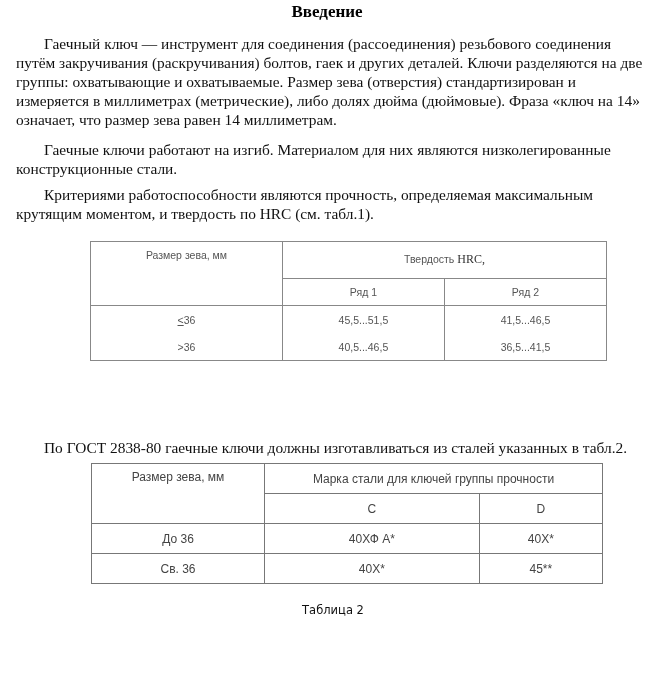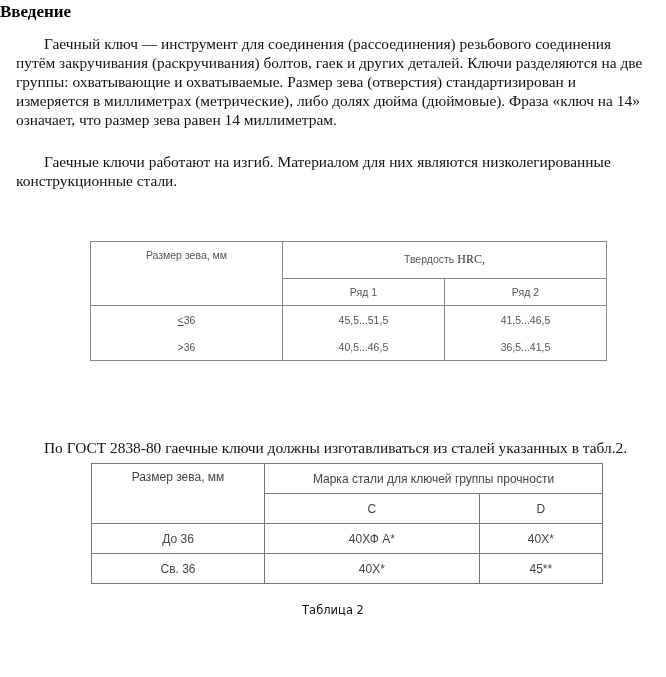--- a/index.html
+++ b/index.html
@@ -1,19 +1,19 @@
 <!DOCTYPE html>
 <html><head>
 <meta charset="utf-8">
 <style>
   html, body { margin: 0; padding: 0; background: #ffffff; }
   body { width: 666px; height: 677px; position: relative; overflow: hidden; }
   .page { position: absolute; left: 0; top: 0; width: 666px; height: 677px; }
   .title {
-    position: absolute; left: 0; width: 654px; top: 2px; text-align: left;
+    position: absolute; left: 0; width: 654px; top: 2px; text-align: center;
     font-family: "Liberation Serif", serif; font-weight: bold; font-size: 17px; color: #000;
   }
   .para {
     position: absolute; left: 16px; width: 636px;
     font-family: "Liberation Serif", serif; font-size: 15.4px; line-height: 19px; color: #111;
     text-indent: 28px; margin: 0;
   }
   .caption {
     position: absolute; left: 0; width: 666px; text-align: center;
     font-family: "DejaVu Sans", sans-serif; font-size: 11.5px; color: #111;
@@ -38,21 +38,22 @@
   table.t2 tr.b1 td { border-top: 1.5px solid #222; }
   table.t2 tr.b2 td { border-top: 1.5px solid #222; }
 </style>
 </head>
 <body>
 
 <div class="page">
   <div class="title">Введение</div>
 
   <p class="para" style="top:34px;">Гаечный ключ — инструмент для соединения (рассоединения) резьбового соединения путём закручивания (раскручивания) болтов, гаек и других деталей. Ключи разделяются на две группы: охватывающие и охватываемые. Размер зева (отверстия) стандартизирован и измеряется в миллиметрах (метрические), либо долях дюйма (дюймовые). Фраза «ключ на 14» означает, что размер зева равен 14 миллиметрам.</p>
-  <p class="para" style="top:152px;">Гаечные ключи работают на изгиб. Материалом для них являются низколегированные конструкционные стали.</p>
+  <p class="para" style="top:140px;">Гаечные ключи работают на изгиб. Материалом для них являются низколегированные конструкционные стали.</p>
+  <p class="para" style="top:185px;">Критериями работоспособности являются прочность, определяемая максимальным крутящим моментом, и твердость по HRC (см. табл.1).</p>
 
   <table class="t t1">
     <tbody>
         <tr>
       <td class="h-size" rowspan="2">Размер зева, мм</td>
       <td class="h-hrc" colspan="2">
         <span>Твердость</span>
         <span class="hrc">HRC,</span>
       </td>
     </tr>

